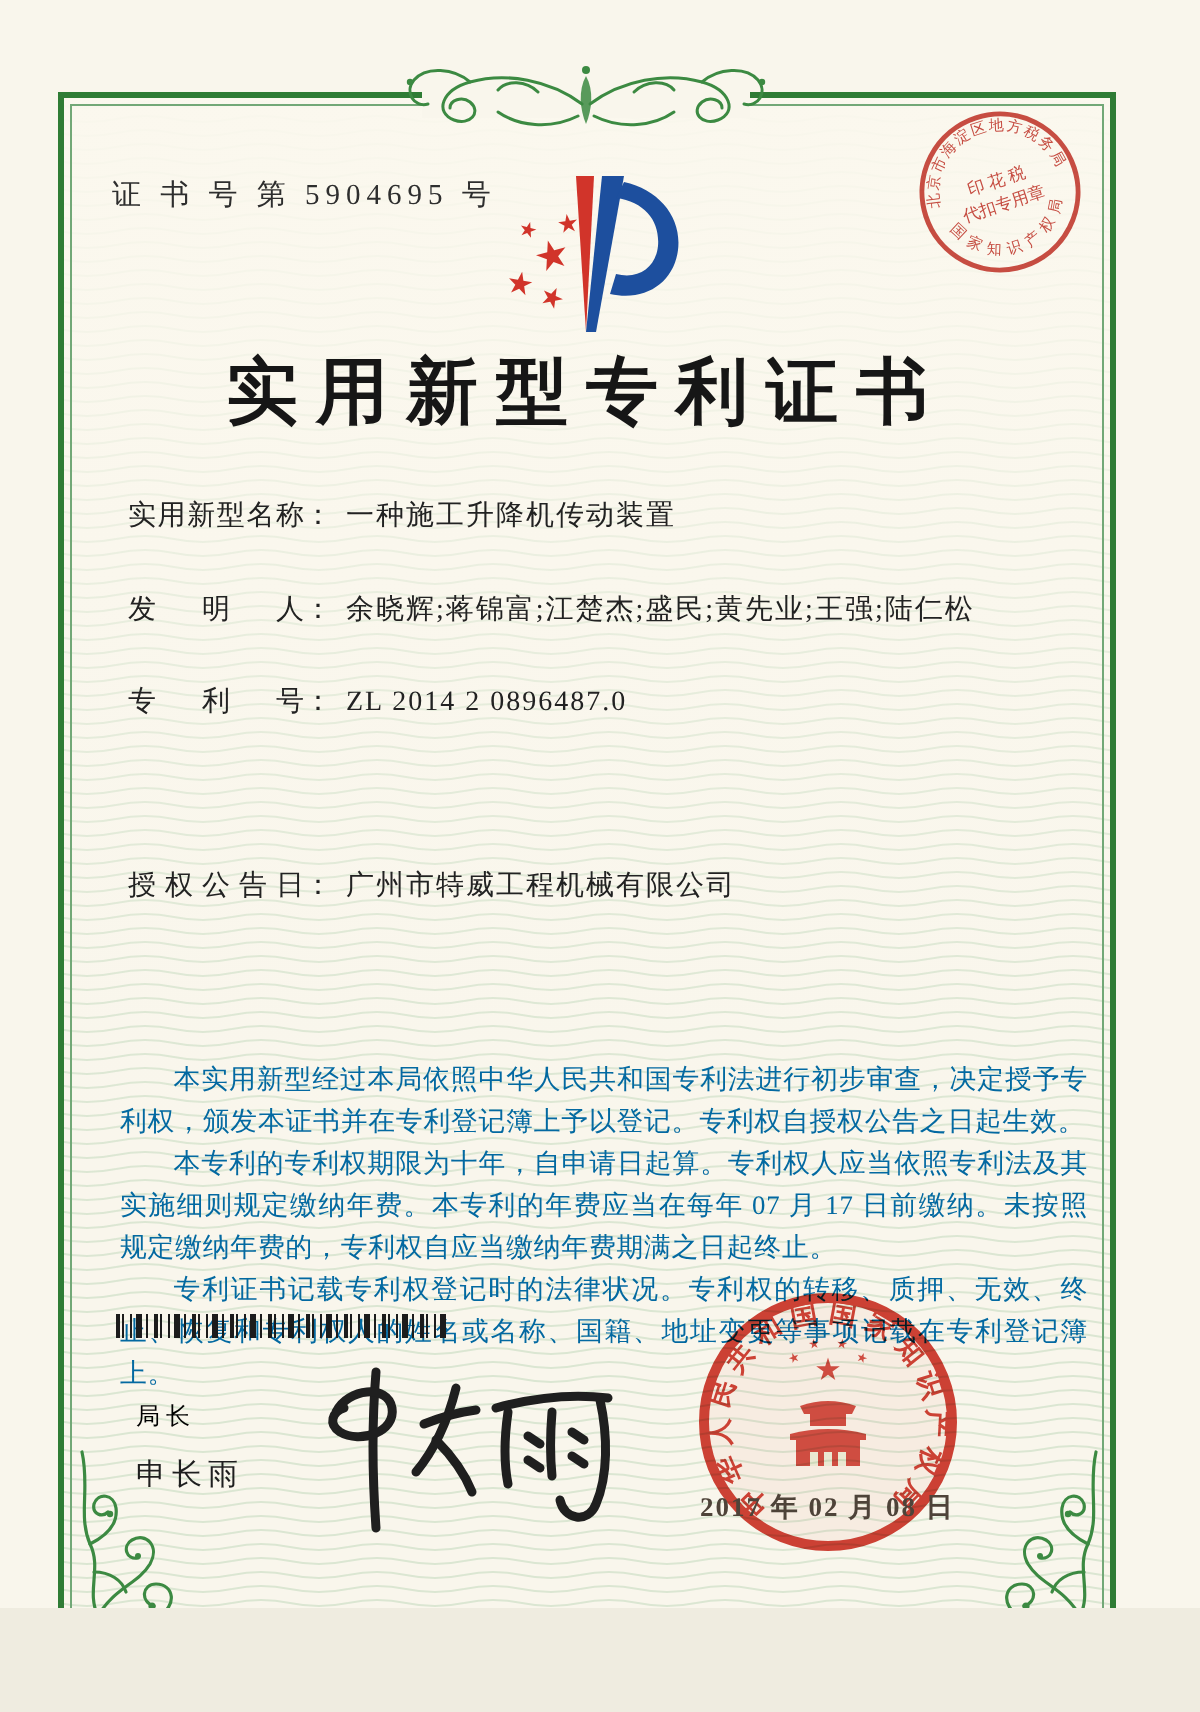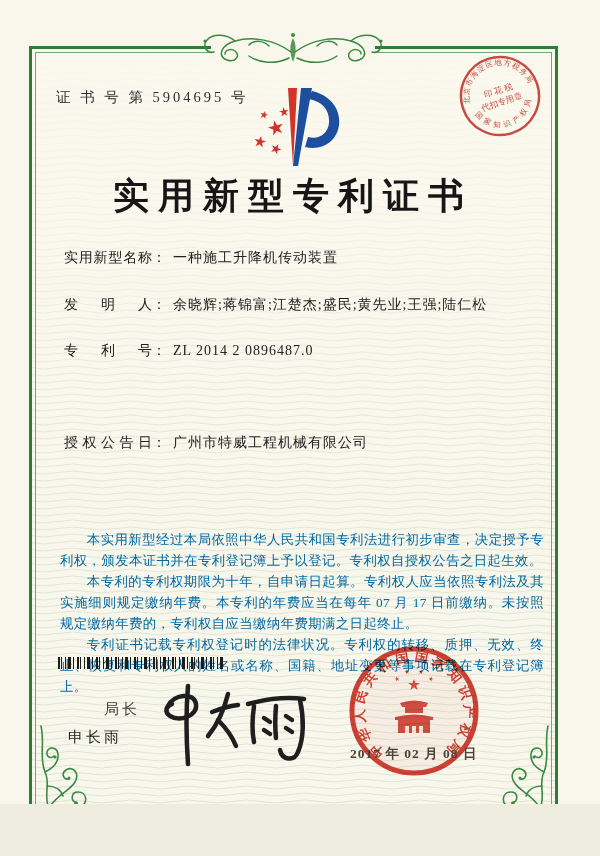--- a/index.html
+++ b/index.html
@@ -20,21 +20,21 @@
   .f-label{display:inline-block;width:88px;text-align:justify;text-align-last:justify;}
   .f-colon{margin-right:7px;}
   .f-value{letter-spacing:1px;}
   .body-text{left:60px;top:499px;width:484px;font-size:13.4px;line-height:21px;
              color:#0369a1;letter-spacing:.4px;text-align:justify;margin-top:30px;}
   .body-text p{margin:0;text-indent:2em;}
   .barcode{left:58px;top:657px;width:165px;height:12px;z-index:3;background:
     repeating-linear-gradient(90deg,#1c1c1c 0 2px,transparent 2px 3px,#1c1c1c 3px 4px,
     transparent 4px 7px,#1c1c1c 7px 8px,transparent 8px 10px,#1c1c1c 10px 13px,
     transparent 13px 15px,#1c1c1c 15px 16px,transparent 16px 19px);}
-  .signer-role{left:68px;top:700px;font-size:15px;letter-spacing:3px;color:#404040;margin-left:36px;}
+  .signer-role{left:68px;top:700px;font-size:12px;letter-spacing:3px;color:#000000;}
   .signer-name{left:68px;top:728px;font-size:15px;letter-spacing:3px;color:#1f1f1f;}
   .signature{left:150px;top:676px;z-index:4;}
   .seal{left:348px;top:645px;z-index:3;mix-blend-mode:multiply;opacity:.94;}
   .seal-date{left:350px;top:745px;z-index:4;font-size:13.5px;letter-spacing:1px;
              color:#4e4339;font-weight:bold;}
   .tax-stamp{left:444px;top:40px;z-index:3;mix-blend-mode:multiply;opacity:.95;}
   .footer{left:28px;top:815px;width:530px;text-align:left;font-size:12.5px;color:#3a3a3a;letter-spacing:2px;}
   .ornament-top{left:183px;top:28px;z-index:3;}
   .corner{z-index:3;}
   .corner-right{transform:scaleX(-1);}

